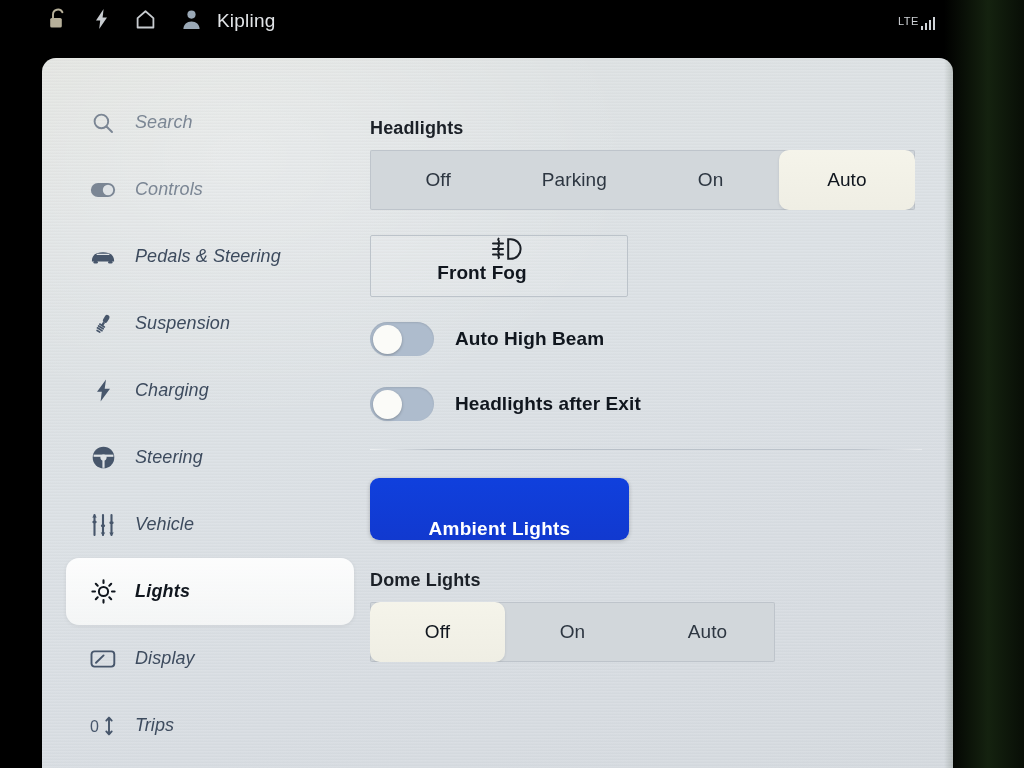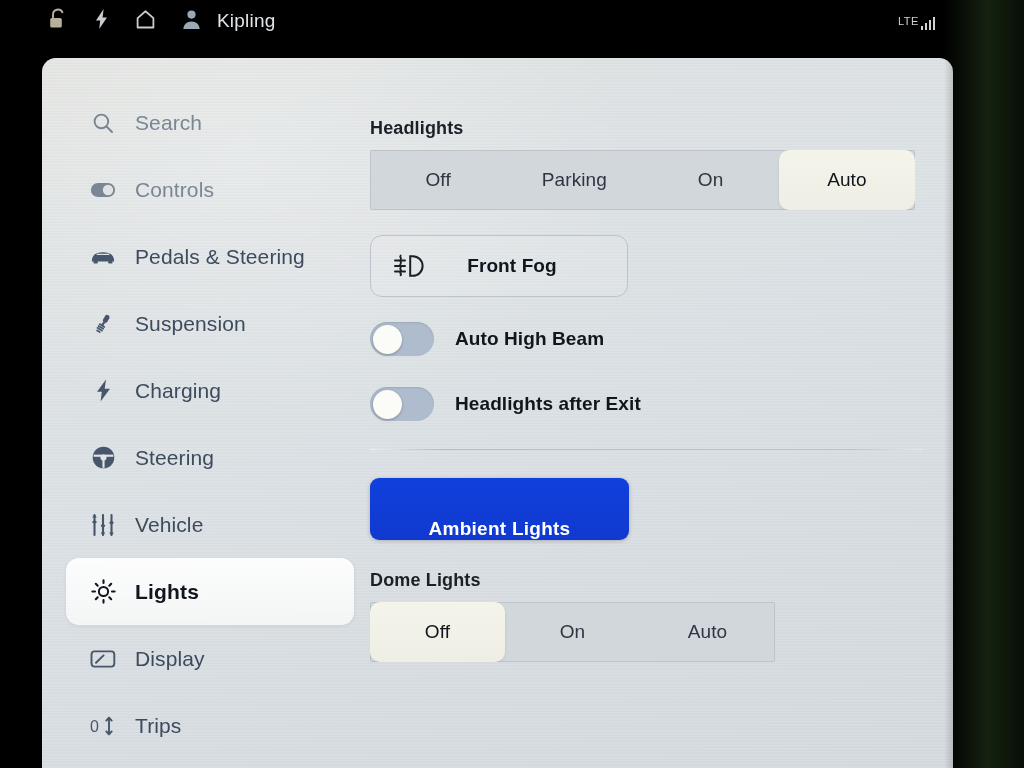--- a/index.html
+++ b/index.html
@@ -125,24 +125,25 @@
     border-radius: 13px;
     cursor: pointer;
   }
   .nav-item .nav-ico {
     width: 26px; height: 26px;
     display: flex; align-items: center; justify-content: center;
     flex: 0 0 26px;
     color: #47566b;
   }
   .nav-item .nav-label {
-    font-size: 21px;
+    font-size: 18px;
     color: #3d4b5e;
     letter-spacing: 0.1px;
     white-space: nowrap;
+    font-style: italic;
   }
   .nav-item.muted .nav-label { color: #7b8694; }
   .nav-item.muted .nav-ico { color: #7b8694; }
   .nav-item.active {
     background: linear-gradient(180deg, rgba(255,255,255,0.92), rgba(250,251,250,0.80));
     box-shadow: 0 1px 4px rgba(0,0,0,0.07);
   }
   .nav-item.active .nav-label {
     color: #10161e;
     font-weight: bold;
@@ -193,25 +194,26 @@
     box-shadow: 0 1px 3px rgba(0,0,0,0.10);
   }
   #headlights-seg { width: 545px; }
   #dome-seg { width: 405px; }
 
   
   .fog-btn {
     margin-top: 25px;
     width: 258px; height: 62px;
     border: 1.4px solid #bcc3ca;
-    border-radius: 12px;
+    border-radius: 2px;
     display: flex;
     align-items: center;
     background: rgba(255,255,255,0.10);
     cursor: pointer;
+    flex-direction: column;
   }
   .fog-icon {
     width: 46px;
     margin-left: 14px;
     display: flex; align-items: center; justify-content: center;
     color: #1b2027;
   }
   .fog-label {
     flex: 1;
     text-align: center;

